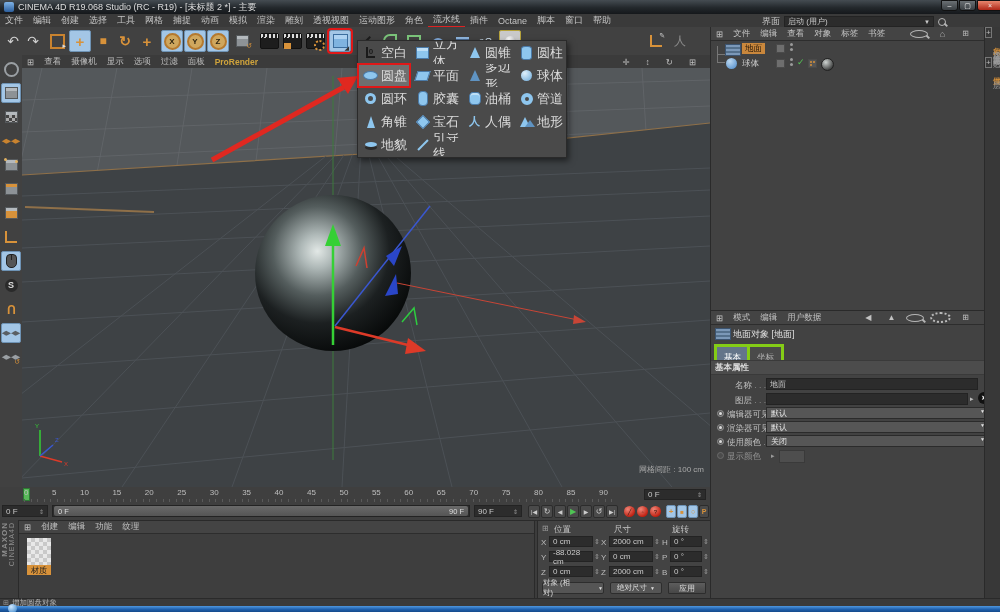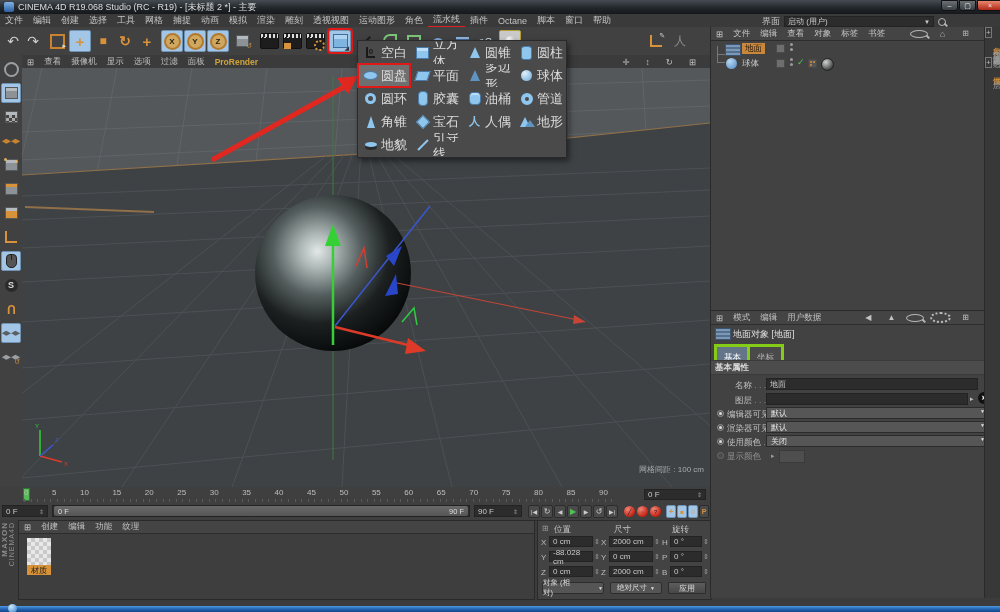--- a/index.html
+++ b/index.html
@@ -753,17 +753,21 @@
     <span class="plusbox">+</span>
     <span class="vtab on">对象</span>
     <span class="vtab">场次</span>
     <span class="vtab">内容浏览器</span>
     <span class="vtab">构造</span>
     <span class="plusbox" style="margin-top:60px">+</span>
     <span class="vtab on">属性</span>
     <span class="vtab">层</span>
   </div>
 
+  <div class="abs statusbar">
+    <span class="gridico" style="font-size:7px">⊞</span>
+    <span>增加圆盘对象</span>
+  </div>
   <div class="abs taskbar">
     <span style="position:absolute;left:8px;top:-2px;width:9px;height:9px;border-radius:50%;background:radial-gradient(circle at 35% 30%,#cfe8ff,#2e7cc4)"></span>
   </div>
 
 </div>
 
 </body></html>

